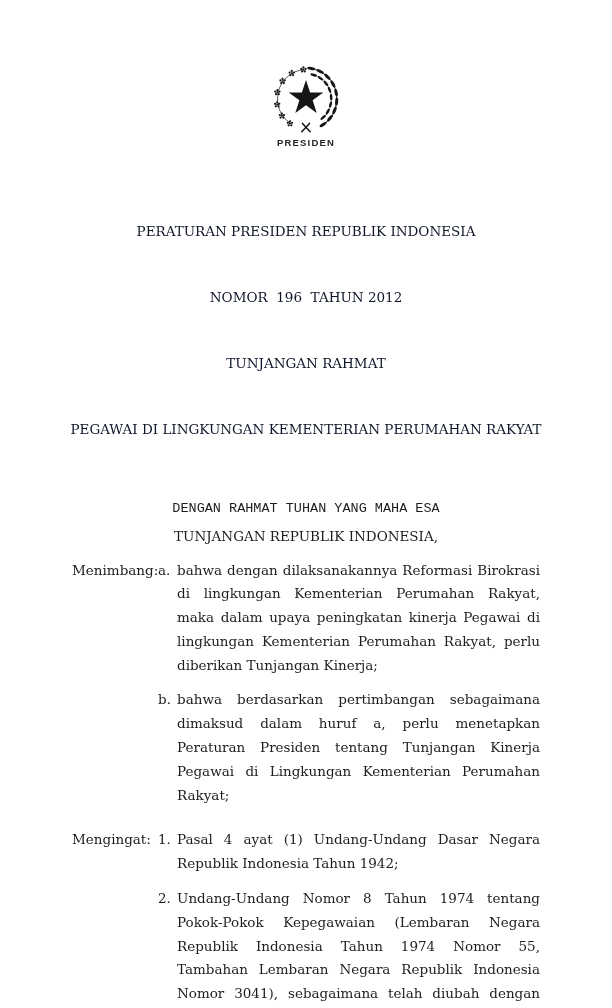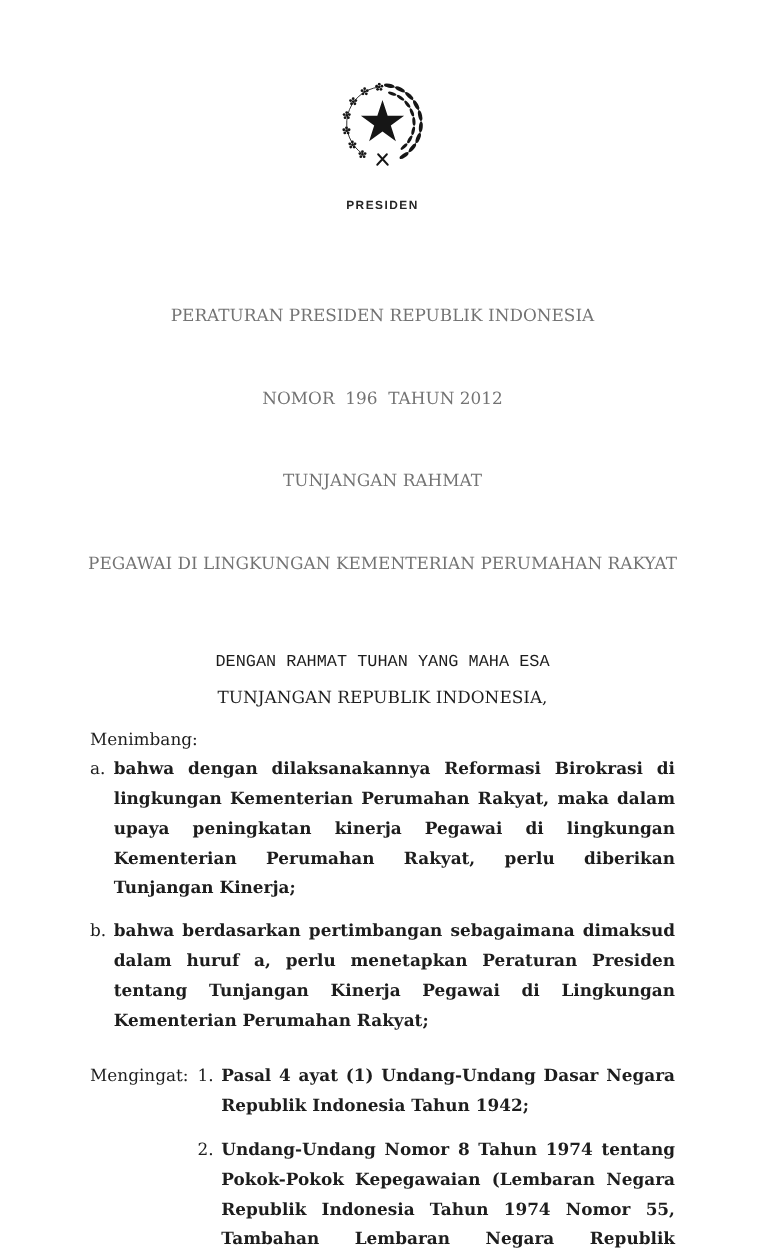--- a/index.html
+++ b/index.html
@@ -9,60 +9,60 @@
     overflow: hidden;
     font-family: "DejaVu Serif", "Liberation Serif", serif;
     color: #1d1d1d;
   }
   .page { position: relative; width: 612px; height: 1008px; background: #ffffff; }
 
   
   .emblem-wrap { padding-top: 66px; text-align: center; }
   .emblem-svg { display: block; margin: 0 auto; width: 70px; height: 70px; }
   .emblem-caption {
-    margin-top: 23px;
+    margin-top: 1px;
     font-family: "Liberation Sans", sans-serif;
     font-size: 9.5px;
     font-weight: 700;
     letter-spacing: 1.2px;
     word-spacing: 4px;
     line-height: 11.5px;
     color: #242424;
     text-align: center;
   }
 
   
   .title-block {
     margin-top: 27px;
     text-align: center;
     font-size: 13.5px;
     line-height: 22px;
     white-space: pre-wrap;
-    color: #737373;
+    color: #0f172a;
   }
   .center-line { text-align: center; font-size: 13.5px; line-height: 22px; }
   .invocation { margin-top: 14px; font-family: Liberation Mono, monospace; }
   .authority  { margin-top: 5px; }
 
   
   .clause {
     display: flex;
     margin-left: 72px;
     margin-right: 72px;
     font-size: 13.5px;
     line-height: 23.8px;
   }
-  .clause--menimbang { margin-top: 12px; flex-direction: column; }
+  .clause--menimbang { margin-top: 12px; }
   .clause--mengingat { margin-top: 21px; }
   .clause-label { width: 86px; flex-shrink: 0; }
   .clause-items { flex: 1; }
   .c-item { display: flex; }
   .c-item + .c-item { margin-top: 11px; }
   .c-marker { width: 19px; flex-shrink: 0; }
-  .c-text { flex: 1; margin: 0; text-align: justify; font-weight: bold; }
+  .c-text { flex: 1; margin: 0; text-align: justify; }
 </style>
 </head>
 <body>
 
 <div class="page">
 
   <div class="emblem-wrap">
     <svg class="emblem-svg" viewBox="0 0 100 100" aria-hidden="true">
       <defs>
         <g id="fl" fill="#161616">

